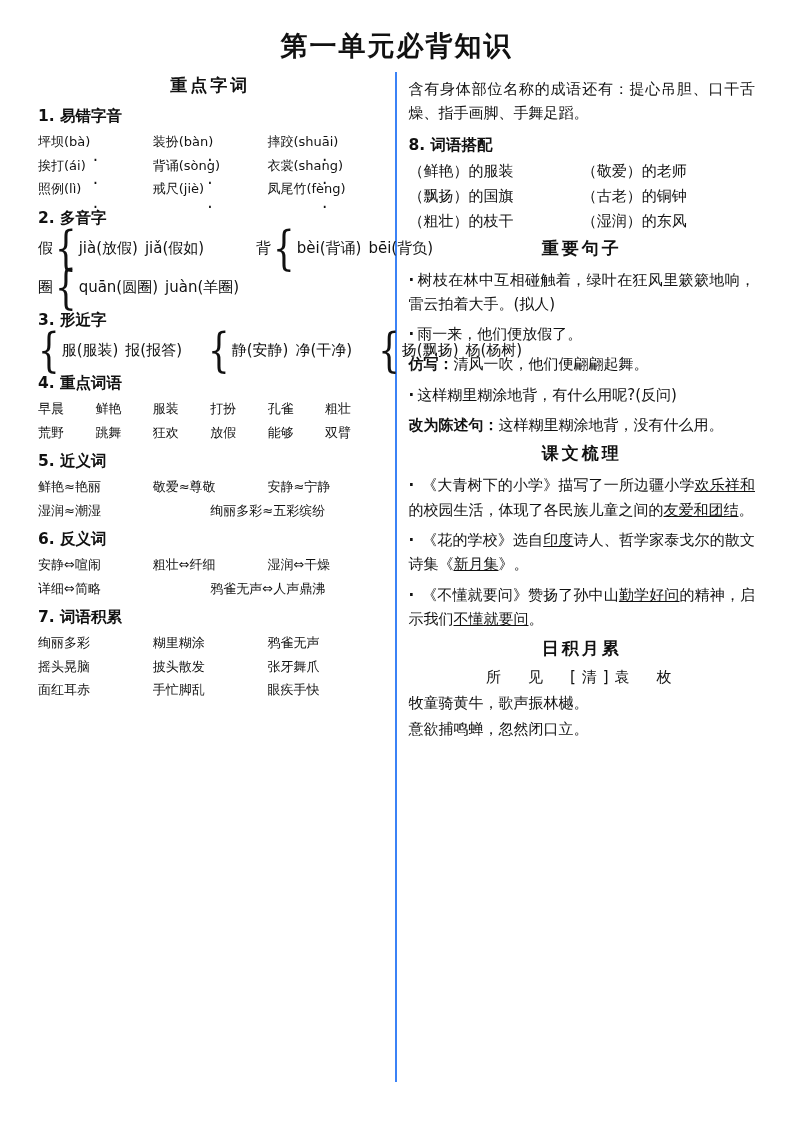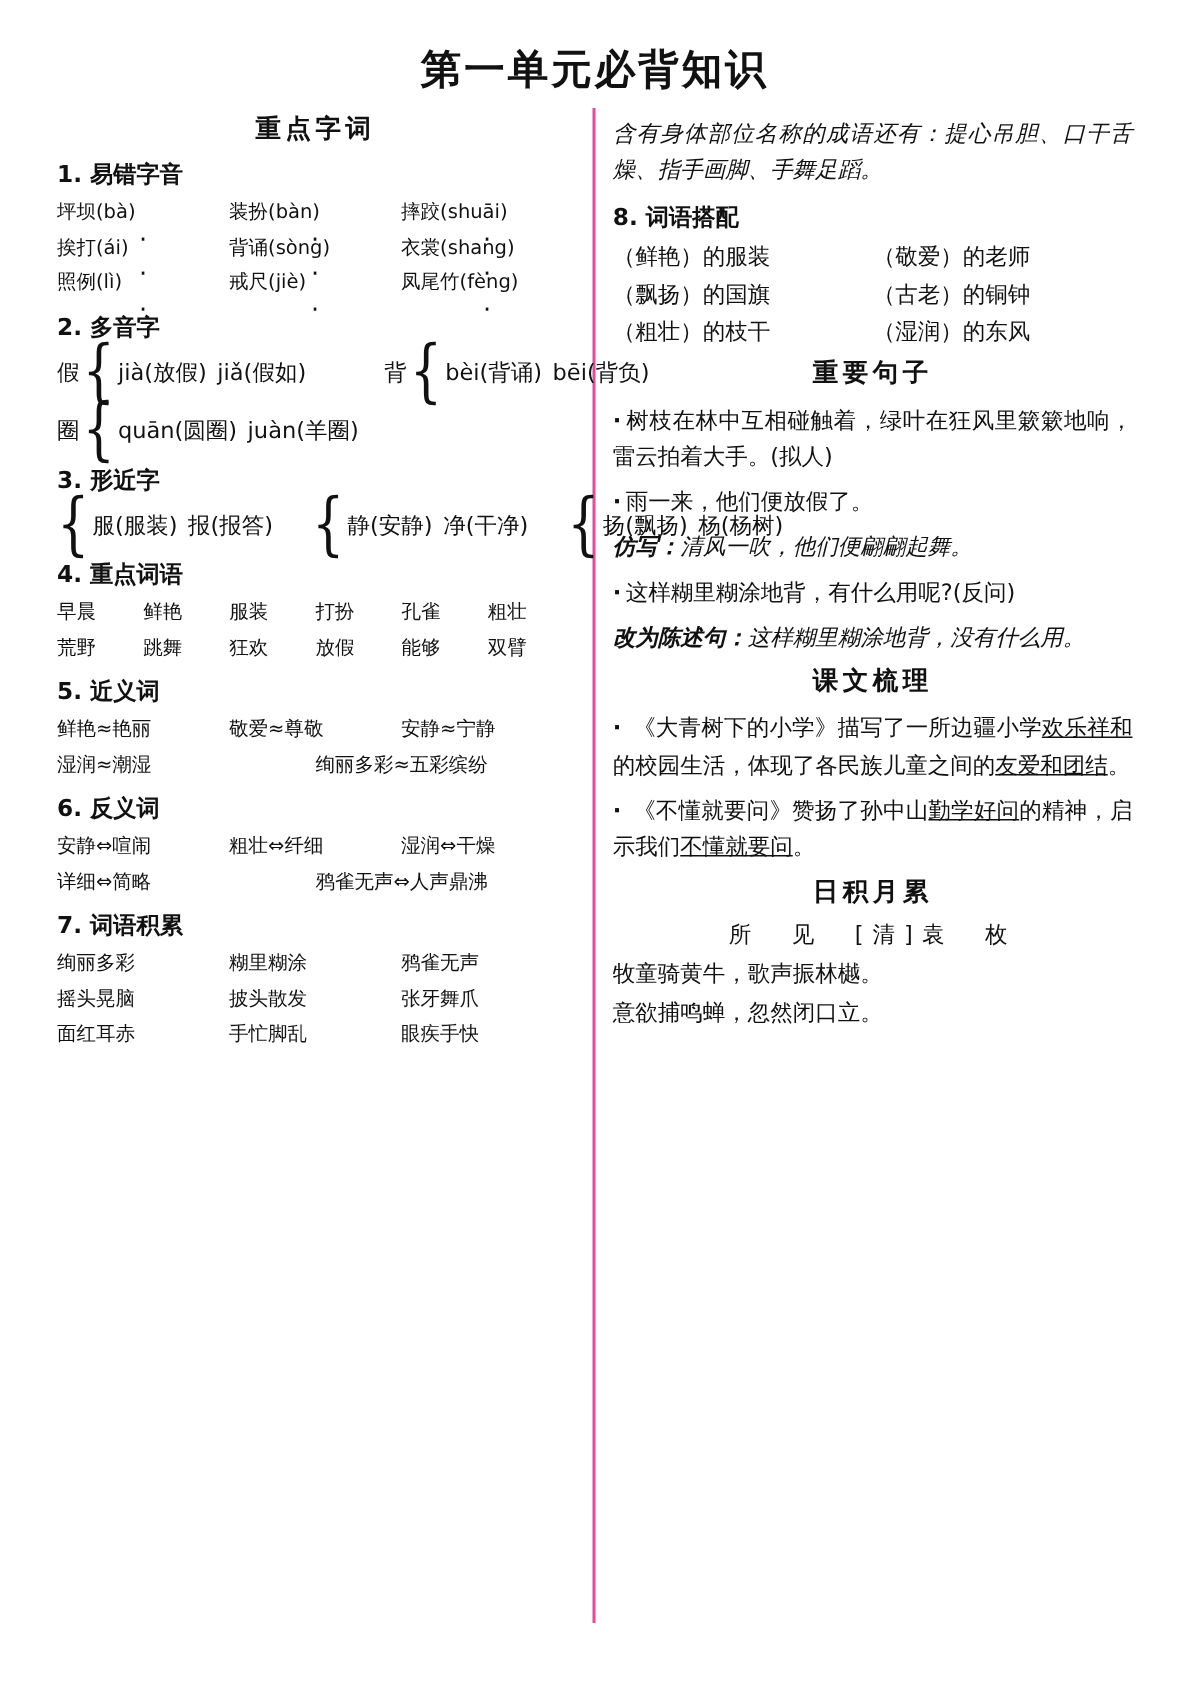--- a/index.html
+++ b/index.html
@@ -27,21 +27,21 @@
   .columns{
     display:flex;
     align-items:stretch;
     height:1010px;
   }
   .col{
     width:50%;
     box-sizing:border-box;
     padding:0 12px;
   }
-  .col.left{border-right:2px solid #ec4899;}
+  .col.left{border-right:2px solid #3b82f6;}
   .sec-head{
     text-align:center;
     font-size:17px;
     font-weight:bold;
     letter-spacing:3px;
     margin:2px 0 8px 0;
   }
   .sub{
     font-size:15.5px;
     font-weight:bold;
@@ -84,21 +84,20 @@
     font-family:"DejaVu Serif","Liberation Serif",serif;
     transform:scaleY(1.35);
   }
   .brace-vals{display:flex;flex-direction:row;gap:7px;}
   .brace-vals span{white-space:nowrap;}
   .para{
     font-size:15px;
     line-height:1.62;
     margin:5px 0;
     text-align:justify;
-    font-style:italic;
   }
   .bullet{
     font-size:15px;
     line-height:1.62;
     margin:6px 0;
     text-align:justify;
   }
   .bullet::before{
     content:"·";
     font-weight:bold;
@@ -295,20 +294,23 @@
       <div class="bullet">这样糊里糊涂地背，有什么用呢?(反问)</div>
       <div class="para">
         <span class="b">改为陈述句：</span><span>这样糊里糊涂地背，没有什么用。</span>
       </div>
 
       <div class="sec-head">课文梳理</div>
       <div class="bullet">
         <span>《大青树下的小学》描写了一所边疆小学</span><span class="u">欢乐祥和</span><span>的校园生活，体现了各民族儿童之间的</span><span class="u">友爱和团结</span><span>。</span>
       </div>
       <div class="bullet">
+        <span>《花的学校》选自</span><span class="u">印度</span><span>诗人、哲学家泰戈尔的散文诗集《</span><span class="u">新月集</span><span>》。</span>
+      </div>
+      <div class="bullet">
         <span>《不懂就要问》赞扬了孙中山</span><span class="u">勤学好问</span><span>的精神，启示我们</span><span class="u">不懂就要问</span><span>。</span>
       </div>
 
       <div class="sec-head">日积月累</div>
       <div class="poem-title">所　见　[清]袁　枚</div>
       <div class="poem-line">牧童骑黄牛，歌声振林樾。</div>
       <div class="poem-line">意欲捕鸣蝉，忽然闭口立。</div>
 
     </div>
   </div>

